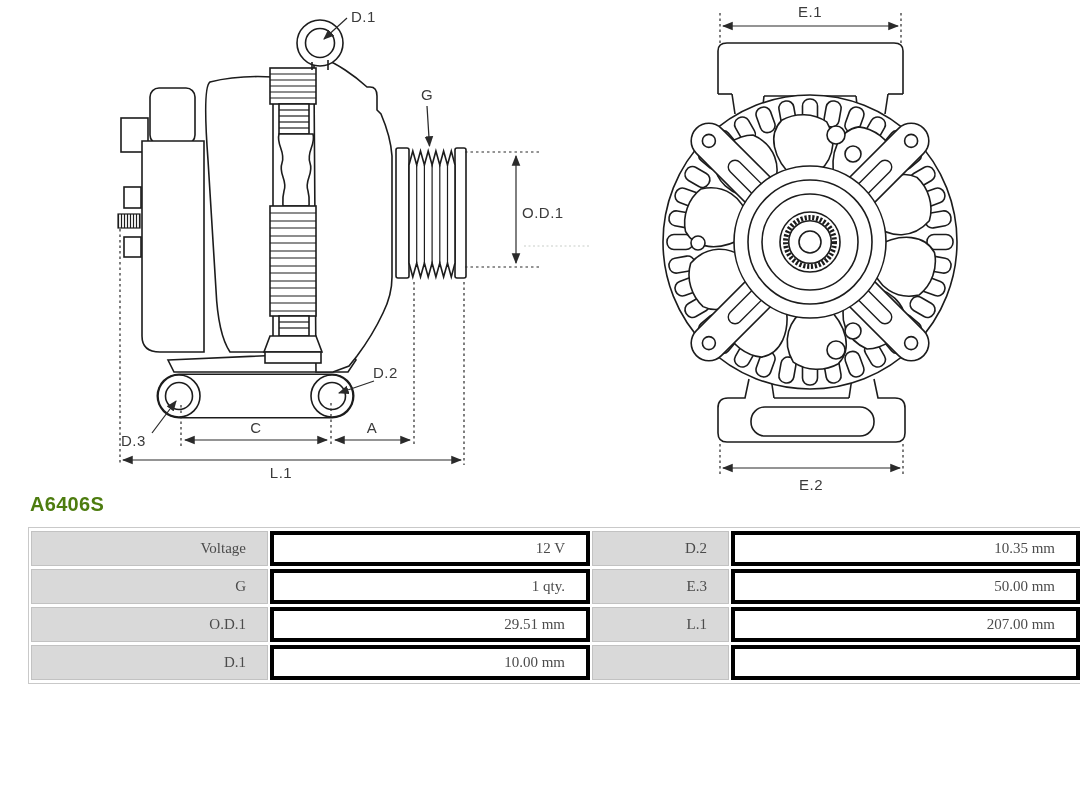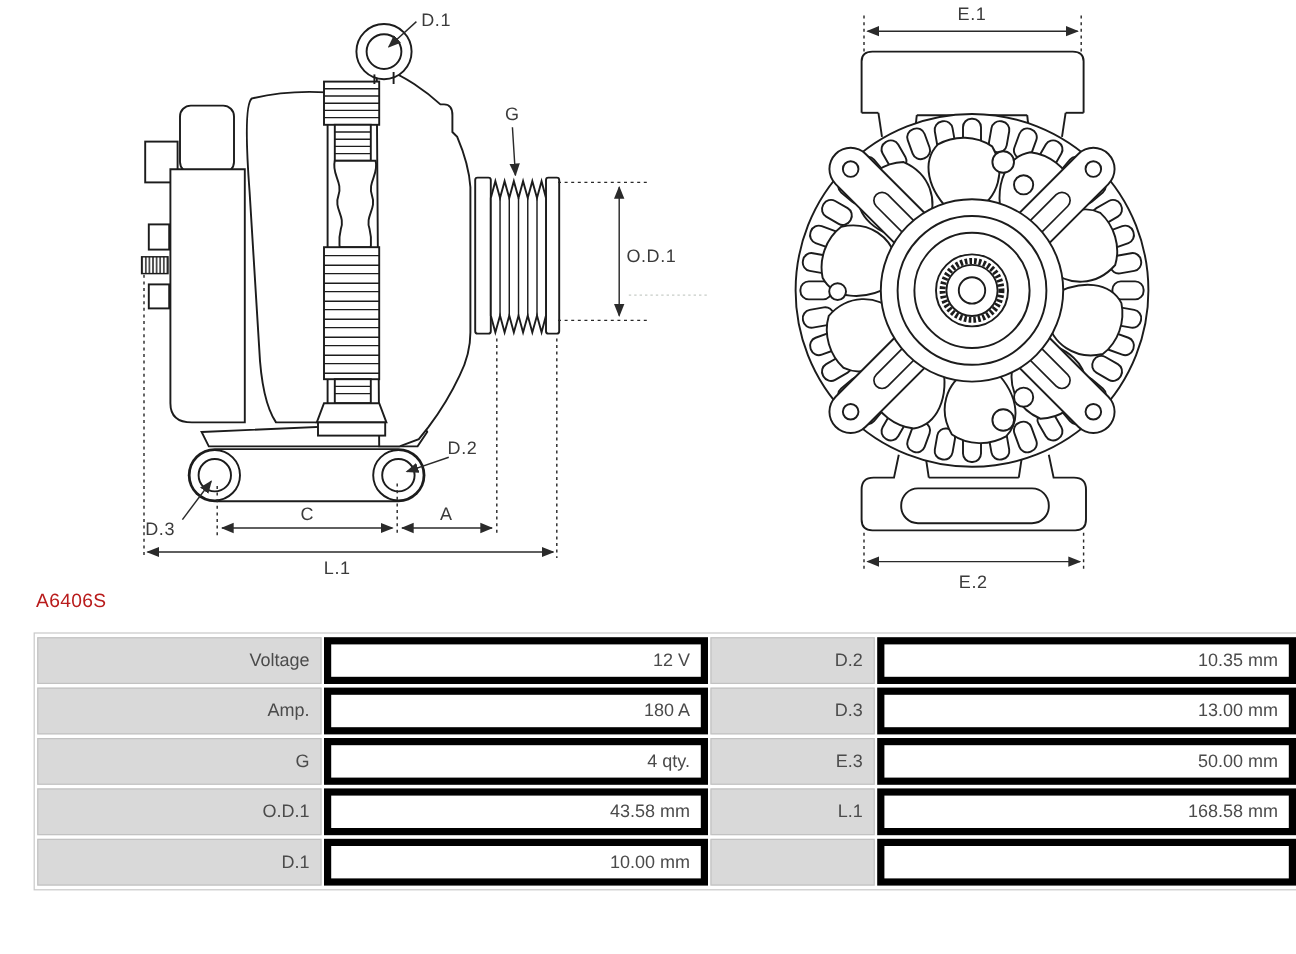--- a/index.html
+++ b/index.html
@@ -11,30 +11,30 @@
   .fw   { fill:#ffffff; stroke:#1c1c1c; stroke-width:1.6; }
   .ln   { fill:none;    stroke:#1c1c1c; stroke-width:1.6; }
   .rib  { stroke:#1c1c1c; stroke-width:1.2; }
   .dim  { stroke:#2a2a2a; stroke-width:1.2; fill:none; }
   .dot  { stroke:#2a2a2a; stroke-width:1.2; stroke-dasharray:2.5 3; fill:none; }
   .faint{ stroke:#c8cdc8; stroke-width:1; stroke-dasharray:2 2.5; fill:none; }
   .kcap { stroke:#1c1c1c; stroke-linecap:round; fill:none; }
   .wcap { stroke:#ffffff; stroke-linecap:round; fill:none; }
   .lblt { font-family:"Liberation Sans",sans-serif; font-size:15px; fill:#3b3b3b; letter-spacing:0.5px; }
 
-  .part-number { position:absolute; top:493px; left:12px; font-size:16px;
-                 font-weight:normal; color:#b91c1c; letter-spacing:0.3px; }
+  .part-number { position:absolute; top:493px; left:12px; font-size:20px;
+                 font-weight:bold; color:#4d7c0f; letter-spacing:0.3px; }
 
   table.spec { position:absolute; top:527px; left:10px; width:1053px;
                table-layout:fixed; border-collapse:separate; border-spacing:2px 3px;
                border:1px solid #c9c9c9; background:#fff; }
   table.spec td { height:27px; font-size:15px; color:#4b4b4b; text-align:right;
-                  padding:0 9px; overflow:hidden; white-space:nowrap; }
+                  padding:0 21px; overflow:hidden; white-space:nowrap;font-family:Liberation Serif, serif; }
   td.lbl { background:#d9d9d9; border:1px solid #c2c2c2; }
-  td.val { background:#ffffff; border:6px solid #000000; }
+  td.val { background:#ffffff; border:4px solid #000000; }
 </style>
 </head>
 <body>
 
 <div class="page">
 
   <svg class="diagram" width="1080" height="527" viewBox="0 0 1080 527">
     <defs>
       <marker id="ah" viewBox="0 0 10 8" refX="9" refY="4" markerWidth="9" markerHeight="8" orient="auto-start-reverse">
           <path d="M0,0 L10,4 L0,8 Z" fill="#2a2a2a"></path>
@@ -291,36 +291,30 @@
         <col style="width:349px">
       </colgroup>
     <tbody>
       <tr>
         <td class="lbl">Voltage</td>
         <td class="val">12 V</td>
         <td class="lbl">D.2</td>
         <td class="val">10.35 mm</td>
       </tr>
       <tr>
-        <td class="lbl">Amp.</td>
-        <td class="val">180 A</td>
-        <td class="lbl">D.3</td>
-        <td class="val">13.00 mm</td>
-      </tr>
-      <tr>
         <td class="lbl">G</td>
-        <td class="val">4 qty.</td>
+        <td class="val">1 qty.</td>
         <td class="lbl">E.3</td>
         <td class="val">50.00 mm</td>
       </tr>
       <tr>
         <td class="lbl">O.D.1</td>
-        <td class="val">43.58 mm</td>
+        <td class="val">29.51 mm</td>
         <td class="lbl">L.1</td>
-        <td class="val">168.58 mm</td>
+        <td class="val">207.00 mm</td>
       </tr>
       <tr>
         <td class="lbl">D.1</td>
         <td class="val">10.00 mm</td>
         <td class="lbl"></td>
         <td class="val"></td>
       </tr>
     </tbody>
   </table>
 </div>

